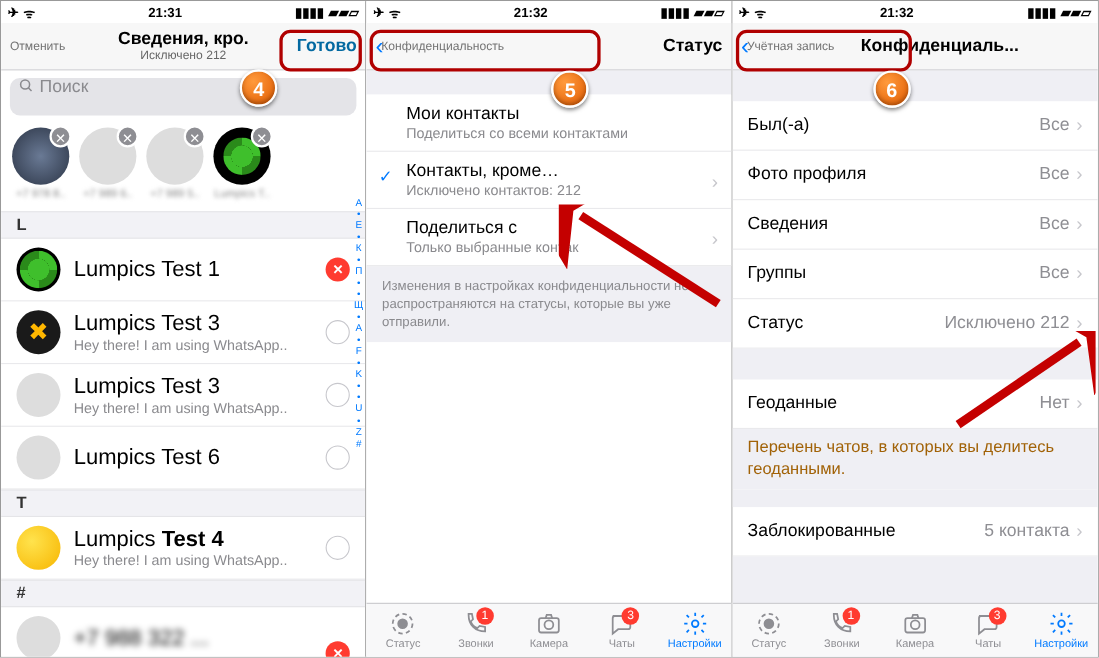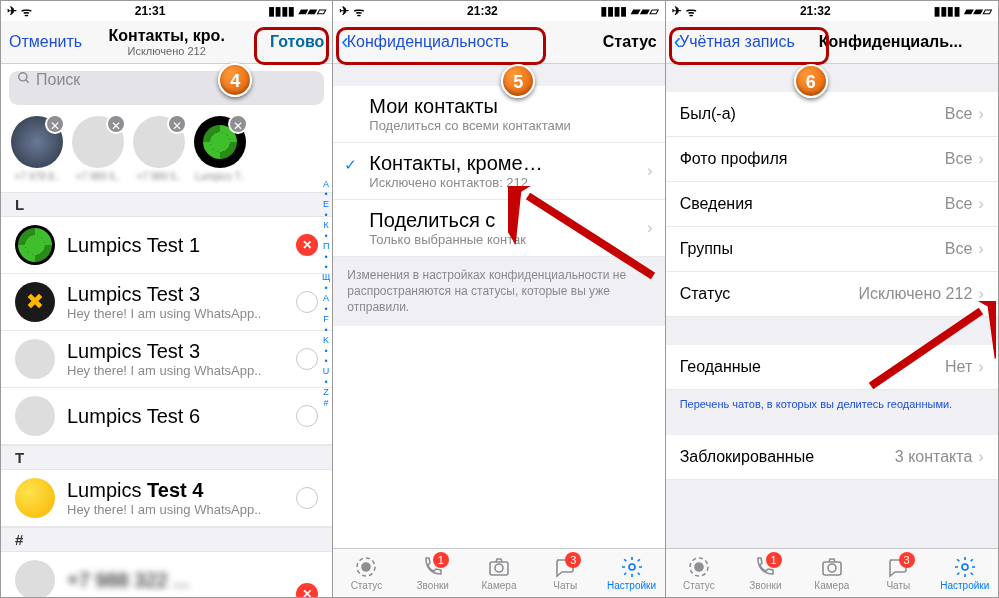--- a/index.html
+++ b/index.html
@@ -3,21 +3,21 @@
 <meta charset="utf-8">
 <style>
 *{margin:0;padding:0;box-sizing:border-box;font-family:-apple-system,Helvetica,Arial,sans-serif;-webkit-font-smoothing:antialiased}
 body{background:#fff;width:999px;height:598px;overflow:hidden}
 .wrap{display:flex;width:999px;height:598px;border:1px solid #999}
 .pane{width:333px;height:596px;border-right:1px solid #999;background:#fff;position:relative;overflow:hidden}
 .pane:last-child{border-right:none}
 .statusbar{height:20px;display:flex;justify-content:space-between;align-items:center;padding:0 6px;font-size:12px;font-weight:600}
 .status-l,.status-r{display:flex;gap:4px;align-items:center}
 .navbar{height:43px;border-bottom:1px solid #d1d1d4;display:flex;align-items:center;padding:0 8px;position:relative;background:#f7f7f7}
-.nav-l{color:#1d4ed8;font-size:16px}
+.nav-l{color:#737373;font-size:11px}
 .nav-c{position:absolute;left:50%;transform:translateX(-50%);text-align:center}
 .nav-title{font-size:16px;font-weight:600}
 .nav-sub{font-size:11px;color:#666}
 .nav-r{margin-left:auto;font-size:16px;font-weight:600;color:#0369a1}
 .back-chev{font-size:22px;color:#007aff;margin-right:-2px}
 .searchbar{margin:7px 8px;background:#e4e4e8;border-radius:9px;height:34px;display:flex;align-items:flex-start;padding:0 8px;color:#8a8a8e}
 .searchbar svg{margin-right:5px}
 .sel-row{display:flex;gap:5px;padding:4px 8px 10px;overflow:hidden}
 .sel-item{width:56px;text-align:center;position:relative}
 .sel-av{width:52px;height:52px;border-radius:50%;background:#ddd;margin:0 auto;position:relative}
@@ -30,32 +30,32 @@
 .row-name{font-size:20px;color:#000}
 .row-sub{font-size:13px;color:#8a8a8e}
 .row-excl{width:22px;height:22px;border-radius:50%;background:#ff3b30;color:#fff;text-align:center;line-height:22px;font-size:12px;font-weight:bold}
 .row-circ{width:22px;height:22px;border-radius:50%;border:1.5px solid #c7c7cc}
 .index-rail{position:absolute;right:2px;top:178px;font-size:9px;color:#007aff;text-align:center;line-height:1.05}
 .index-rail div{padding:0.5px 0}
 .dot{color:#007aff}
 
 .list2{background:#fff}
 .opt{padding:9px 14px 9px 36px;border-bottom:1px solid #e9e9ec;position:relative}
-.opt-t{font-size:20px}
+.opt-t{font-size:16px}
 .opt-s{font-size:13px;color:#8a8a8e}
 .opt .chk{position:absolute;left:11px;top:13px;color:#007aff;font-size:15px}
 .opt .chev{position:absolute;right:12px;top:18px;color:#c7c7cc;font-size:17px}
 .footer-note{padding:10px 14px;font-size:12px;color:#8a8a8e;background:#efeff4;line-height:1.35}
 .spacer{height:22px;background:#efeff4}
 
 .setrow{display:flex;justify-content:space-between;align-items:center;padding:12px 14px;border-bottom:1px solid #e9e9ec;font-size:16px}
 .setrow .val{color:#8e8e93;display:flex;align-items:center;gap:6px}
 .setrow .chev{color:#c7c7cc;font-size:17px}
 .group-gap{height:28px;background:#efeff4}
-.group-note{padding:7px 14px;font-size:11px;color:#1d4ed8;background:#efeff4;line-height:1.35}
+.group-note{padding:7px 14px;font-size:15px;color:#a16207;background:#efeff4;line-height:1.35}
 
 .tabbar{position:absolute;bottom:0;left:0;right:0;height:49px;border-top:1px solid #c9c9cd;background:#f8f8f9;display:flex}
 .tab{flex:1;display:flex;flex-direction:column;align-items:center;justify-content:center;font-size:10px;color:#8e8e93;position:relative}
 .tab.active{color:#007aff}
 .tab svg{margin-bottom:1px}
 .badge{position:absolute;top:3px;right:17px;min-width:16px;height:16px;border-radius:8px;background:#ff3b30;color:#fff;font-size:11px;line-height:16px;text-align:center;padding:0 3px}
 
 .callout{position:absolute;border:3px solid #b00000;border-radius:10px;pointer-events:none}
 .step-badge{position:absolute;width:34px;height:34px;border-radius:50%;background:radial-gradient(circle at 35% 30%,#ff9a3c,#e05a00);border:2px solid #fff;box-shadow:0 2px 4px rgba(0,0,0,.5),inset 0 -2px 4px rgba(0,0,0,.3);color:#fff;font-weight:700;font-size:18px;text-align:center;line-height:32px}
 .arrow{position:absolute;pointer-events:none}
@@ -80,21 +80,21 @@
         </div>
     <div>21:31</div>
     <div class="status-r">
           <span>▮▮▮▮</span>
           <span>▰▰▱</span>
         </div>
   </div>
   <div class="navbar">
     <span class="nav-l">Отменить</span>
     <div class="nav-c">
-      <div class="nav-title">Контакты, кро.</div>
+      <div class="nav-title">Сведения, кро.</div>
       <div class="nav-sub">Исключено 212</div>
     </div>
     <span class="nav-r">Готово</span>
   </div>
   <div class="searchbar">
     <svg width="14" height="14" viewBox="0 0 24 24" fill="none" stroke="#8a8a8e" stroke-width="2.4">
           <circle cx="10" cy="10" r="7"></circle>
           <line x1="20" y1="20" x2="15" y2="15"></line>
         </svg>
     <span>Поиск</span>
@@ -351,21 +351,21 @@
         <span class="val">
           <span>Нет</span>
           <span class="chev">›</span>
         </span>
       </div>
   <div class="group-note">Перечень чатов, в которых вы делитесь геоданными.</div>
   <div style="height:16px;background:#efeff4"></div>
   <div class="setrow">
         <span>Заблокированные</span>
         <span class="val">
-          <span>3 контакта</span>
+          <span>5 контакта</span>
           <span class="chev">›</span>
         </span>
       </div>
   <div style="flex:1;background:#efeff4;height:100px"></div>
 
   <div class="tabbar">
     <div class="tab">
           <svg width="24" height="24" viewBox="0 0 24 24" fill="none" stroke="#8e8e93" stroke-width="1.6">
             <circle cx="12" cy="12" r="9" stroke-dasharray="4 3"></circle>
             <circle cx="12" cy="12" r="4" fill="#8e8e93"></circle>

